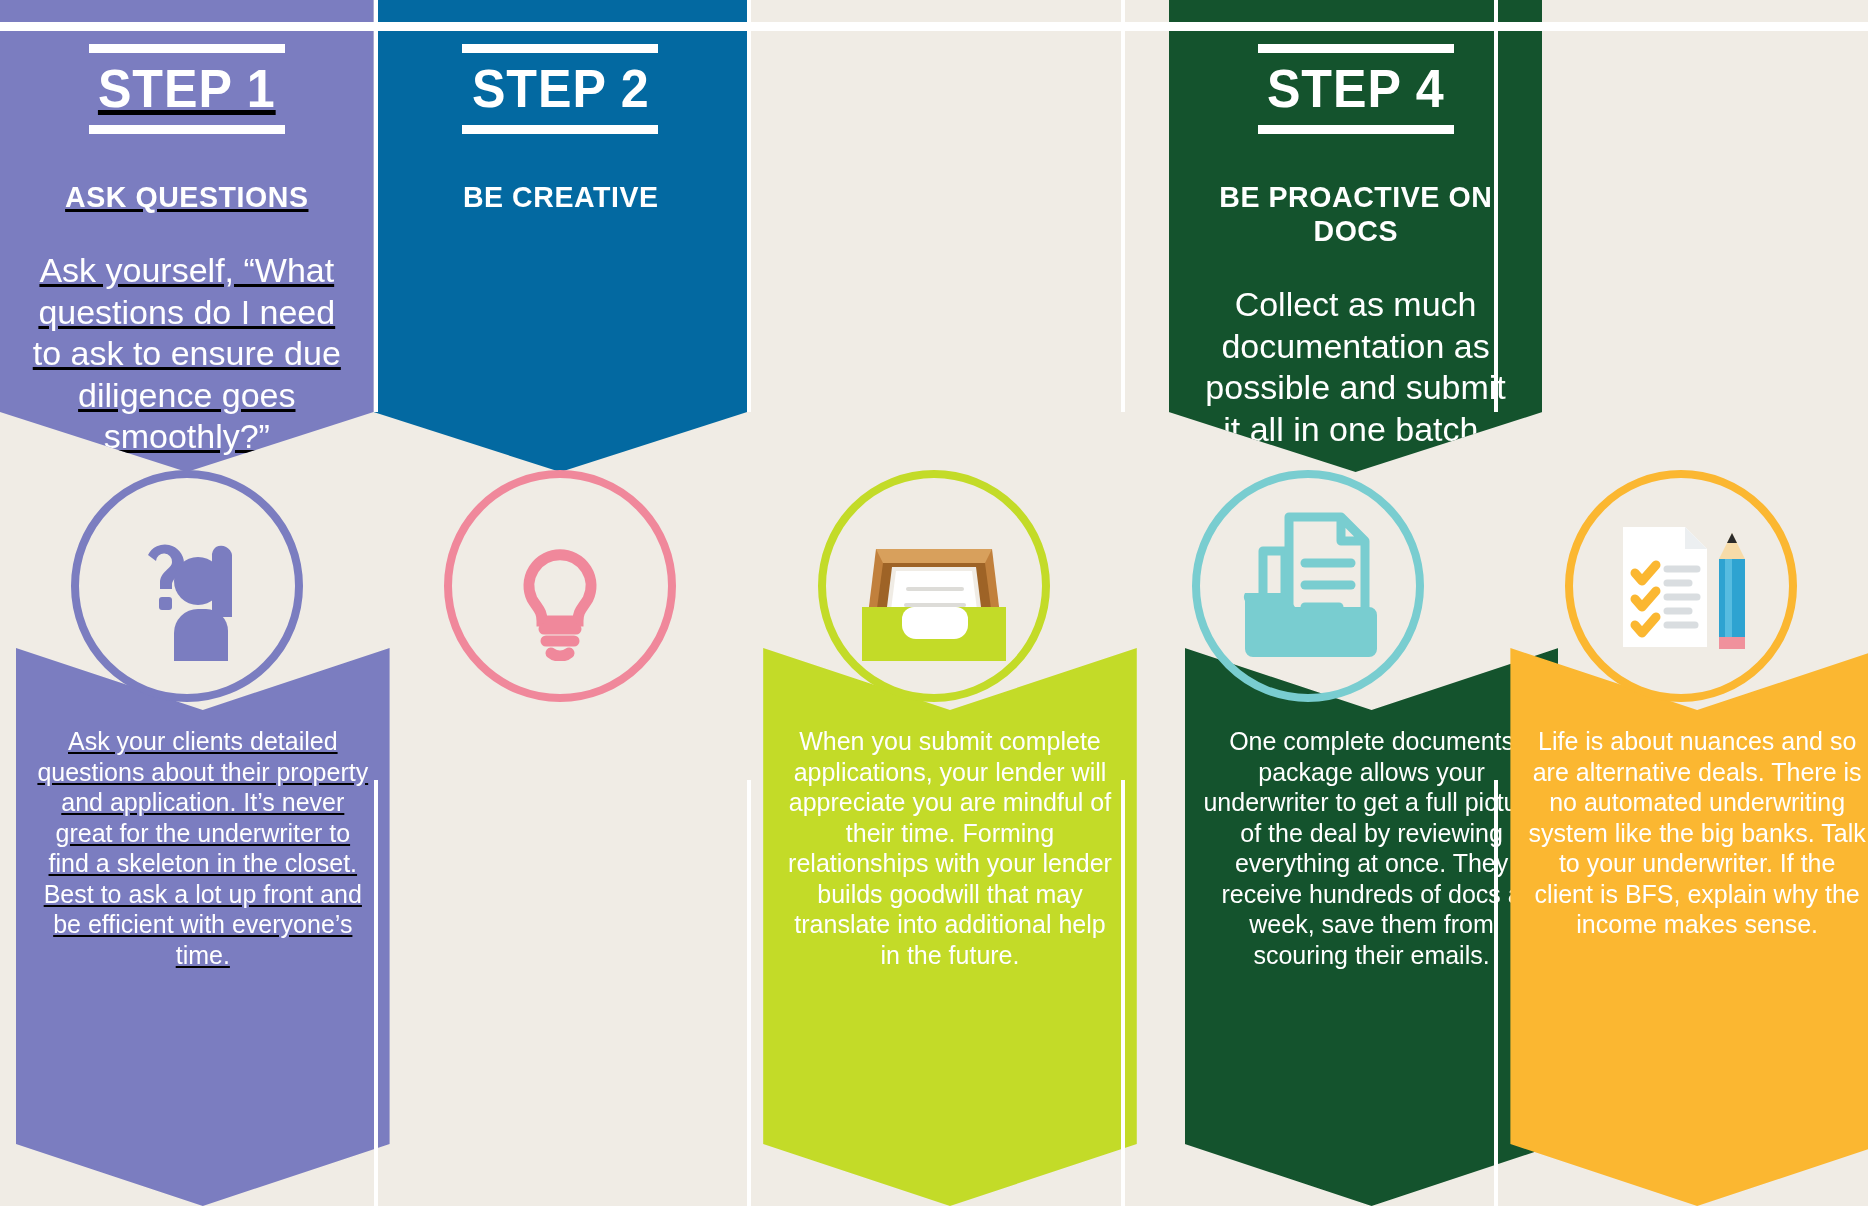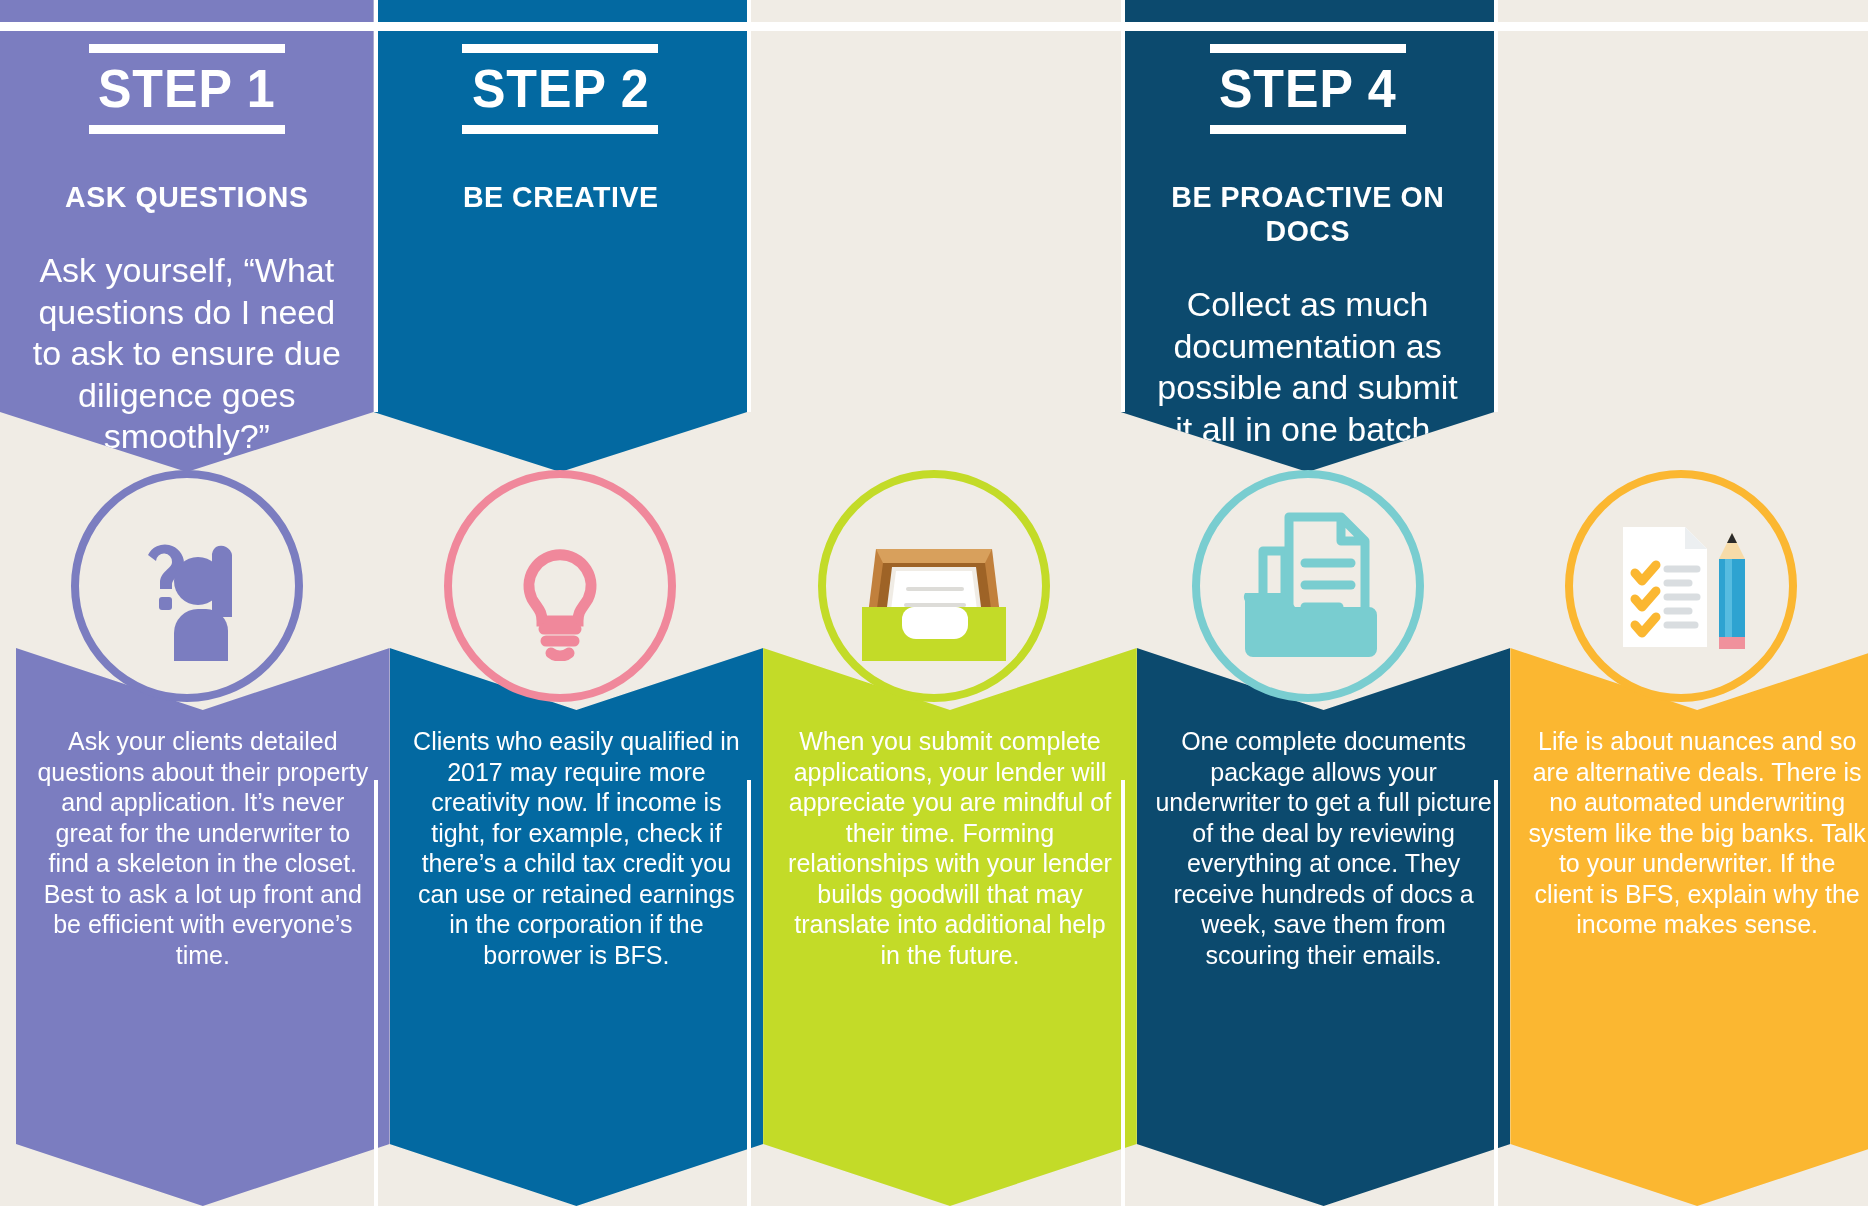--- a/index.html
+++ b/index.html
@@ -111,27 +111,27 @@
   .bot-inner{
     position:relative; z-index:3;
     padding:78px 18px 0 18px;
     text-align:center;
     color:#ffffff;
     font-size:25px;
     line-height:1.22;
   }
 
   
-  .c1 .top-panel, .c1 .bot-panel { background:#7b7dc0; }
+  .c1 .top-panel, .c1 .bot-panel { background:#7b7dc0;text-decoration:underline; }
   .c1 .icon-circle{ border-color:#7b7dc0; }
   .c2 .top-panel, .c2 .bot-panel { background:#0369a1; }
   .c2 .icon-circle{ border-color:#f0889b; }
   .c3 .top-panel, .c3 .bot-panel { background:#c3db28; }
   .c3 .icon-circle{ border-color:#c3db28; }
-  .c4 .top-panel, .c4 .bot-panel { background:#0c4a6e; }
+  .c4 .top-panel, .c4 .bot-panel { background:#14532d;margin-left:48px; }
   .c4 .icon-circle{ border-color:#79cdd0; }
   .c5 .top-panel, .c5 .bot-panel { background:#fbb731; }
   .c5 .icon-circle{ border-color:#fbb731; }
 
   
   #top-strip{
     position:absolute; left:0; top:22px;
     width:1868px; height:9px;
     background:#ffffff;
     z-index:7;
@@ -185,23 +185,20 @@
       <div class="icon-circle">
         <svg width="150" height="150" viewBox="0 0 150 150">
           <g fill="none" stroke="#f0889b" stroke-width="11" stroke-linecap="round">
             <path d="M47 88 a31 31 0 1 1 56 0 c-6 10 -10 12 -10 22 l-36 0 c0 -10 -4 -12 -10 -22 z"></path>
             <line x1="59" y1="118" x2="91" y2="118"></line>
             <line x1="61" y1="130" x2="89" y2="130"></line>
             <path d="M66 142 a12 9 0 0 0 18 0"></path>
           </g>
         </svg>
       </div>
-    </div>
-    <div class="bot-panel">
-      <div class="bot-inner">Clients who easily qualified in 2017 may require more creativity now. If income is tight, for example, check if there’s a child tax credit you can use or retained earnings in the corporation if the borrower is BFS.</div>
     </div>
   </div>
 
   <div class="col c3">
     <div class="icon-wrap">
       <div class="icon-circle">
         <svg width="164" height="150" viewBox="0 0 164 150">
           <polygon points="24,38 140,38 150,120 14,120" fill="#c1803c"></polygon>
           <polygon points="24,38 140,38 133,52 31,52" fill="#d8a05c"></polygon>
           <polygon points="31,52 133,52 142,120 22,120" fill="#9e6326"></polygon>

